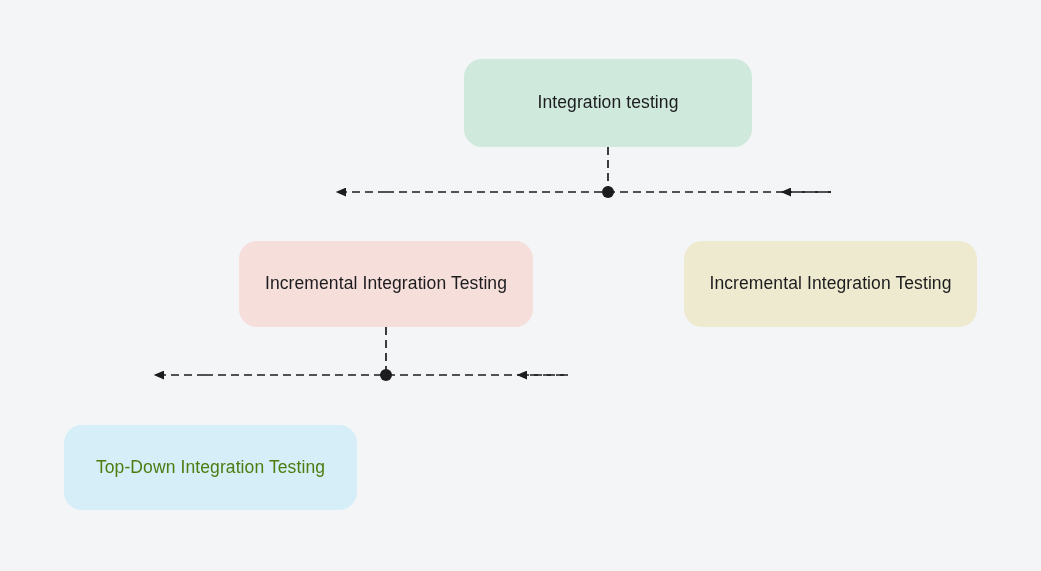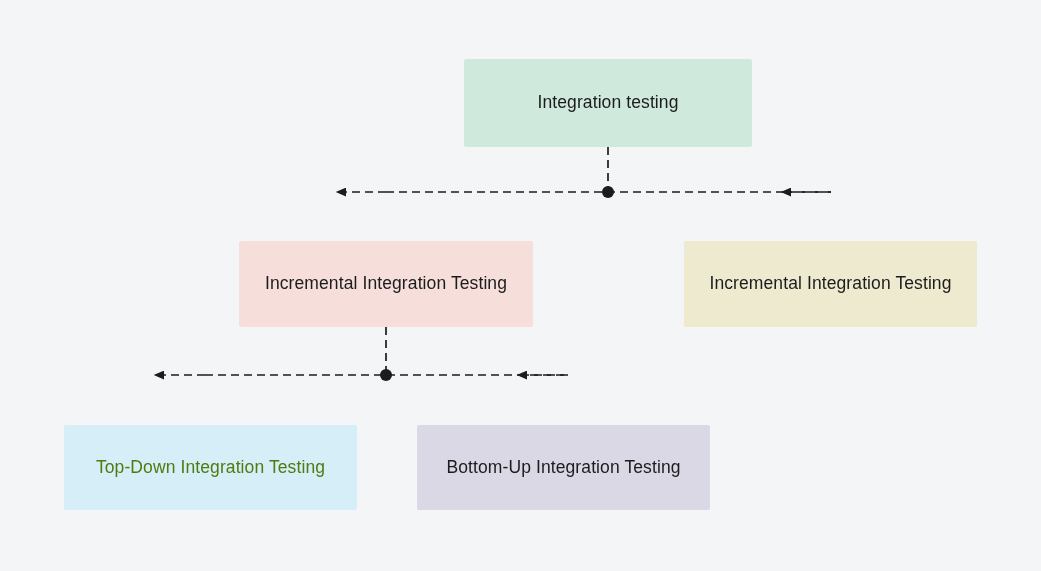--- a/index.html
+++ b/index.html
@@ -20,21 +20,21 @@
   #connector-layer {
     position: absolute;
     left: 0;
     top: 0;
     width: 1041px;
     height: 571px;
   }
   .node {
     position: absolute;
     box-sizing: border-box;
-    border-radius: 2px;
+    border-radius: 18px;
     display: flex;
     align-items: center;
     justify-content: center;
     text-align: center;
     padding: 6px 14px;
     color: #1c1c1e;
     font-size: 17.5px;
     line-height: 1.55;
     letter-spacing: 0.1px;
   }
@@ -85,17 +85,14 @@
   </div>
 
   <div class="node" style="left: 684px; top: 241px; width: 293px; height: 86px; background: rgb(238, 234, 208); color: rgb(28, 28, 30);">
     <span class="node-label">Incremental Integration Testing</span>
   </div>
 
   <div class="node" style="left: 64px; top: 425px; width: 293px; height: 85px; background: rgb(213, 238, 248); color: #4d7c0f;">
     <span class="node-label">Top-Down Integration Testing</span>
   </div>
 
-  <div class="node" style="left: 417px; top: 425px; width: 293px; height: 85px; background: rgb(217, 216, 228); color: rgb(28, 28, 30);">
-    <span class="node-label">Bottom-Up Integration Testing</span>
-  </div>
 
 </div>
 
 </body></html>

